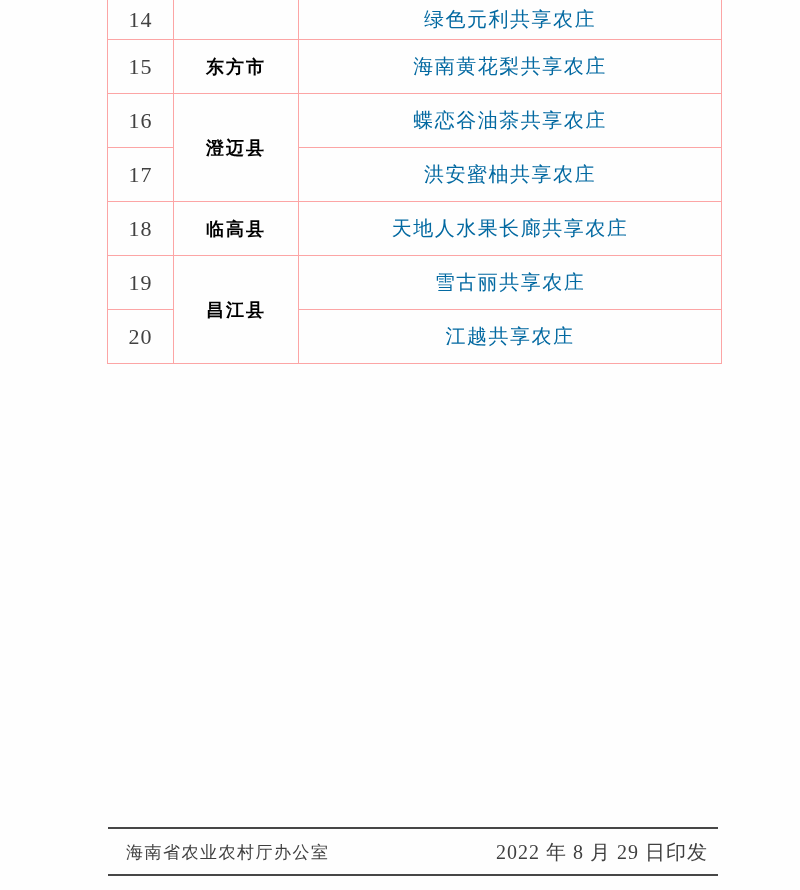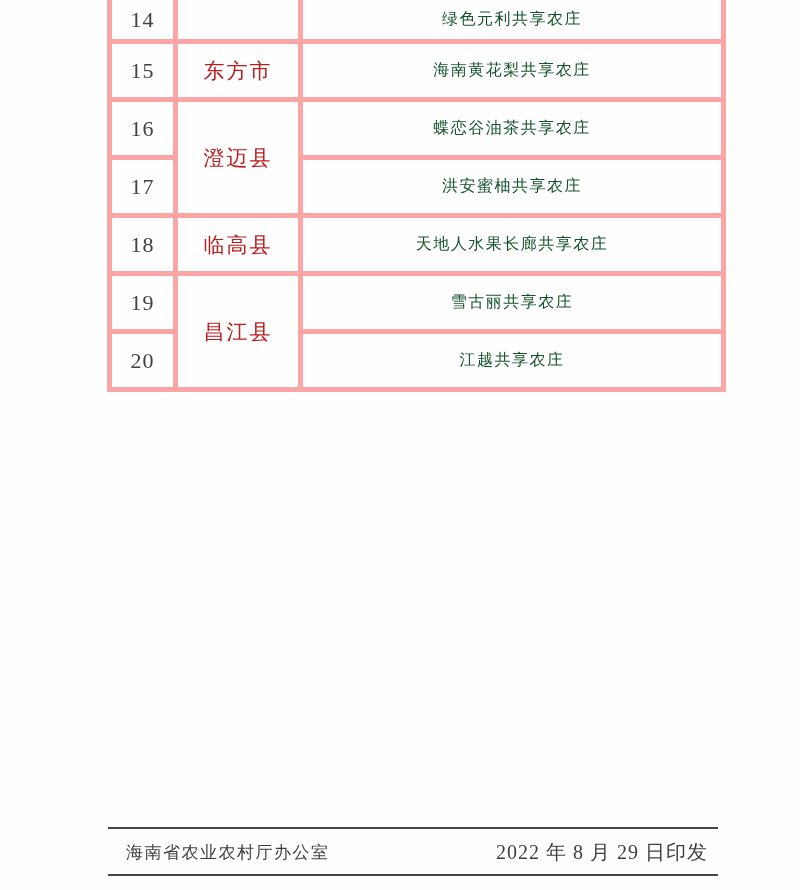--- a/index.html
+++ b/index.html
@@ -27,43 +27,43 @@
     left: 107px;
     top: 0;
     width: 614px;
     border-collapse: collapse;
     table-layout: fixed;
   }
   table.roster col.c-no     { width: 66px;  }
   table.roster col.c-region { width: 125px; }
   table.roster col.c-farm   { width: 423px; }
   table.roster td {
-    border: 5px solid #fca5a5;
+    border: 1px solid #fca5a5;
     text-align: center;
     vertical-align: middle;
     padding: 0;
     overflow: hidden;
   }
   tr.row-cut td  { border-top: none; height: 39px; }
   tr.row-full td { height: 53px; }
   .num {
     font-size: 22px;
     letter-spacing: 1px;
     color: #414141;
   }
   .region {
-    font-size: 21px;
-    font-weight: normal;
+    font-size: 18px;
+    font-weight: bold;
     letter-spacing: 2px;
-    color: #b91c1c;
+    color: #000000;
   }
   .farm {
-    font-size: 16px;
+    font-size: 20px;
     letter-spacing: 1.5px;
-    color: #14532d;
+    color: #0369a1;
   }
   
   .footer-rule {
     position: absolute;
     left: 108px;
     width: 610px;
     height: 2px;
     background: #474747;
   }
   .footer-rule.top    { top: 827px; }

